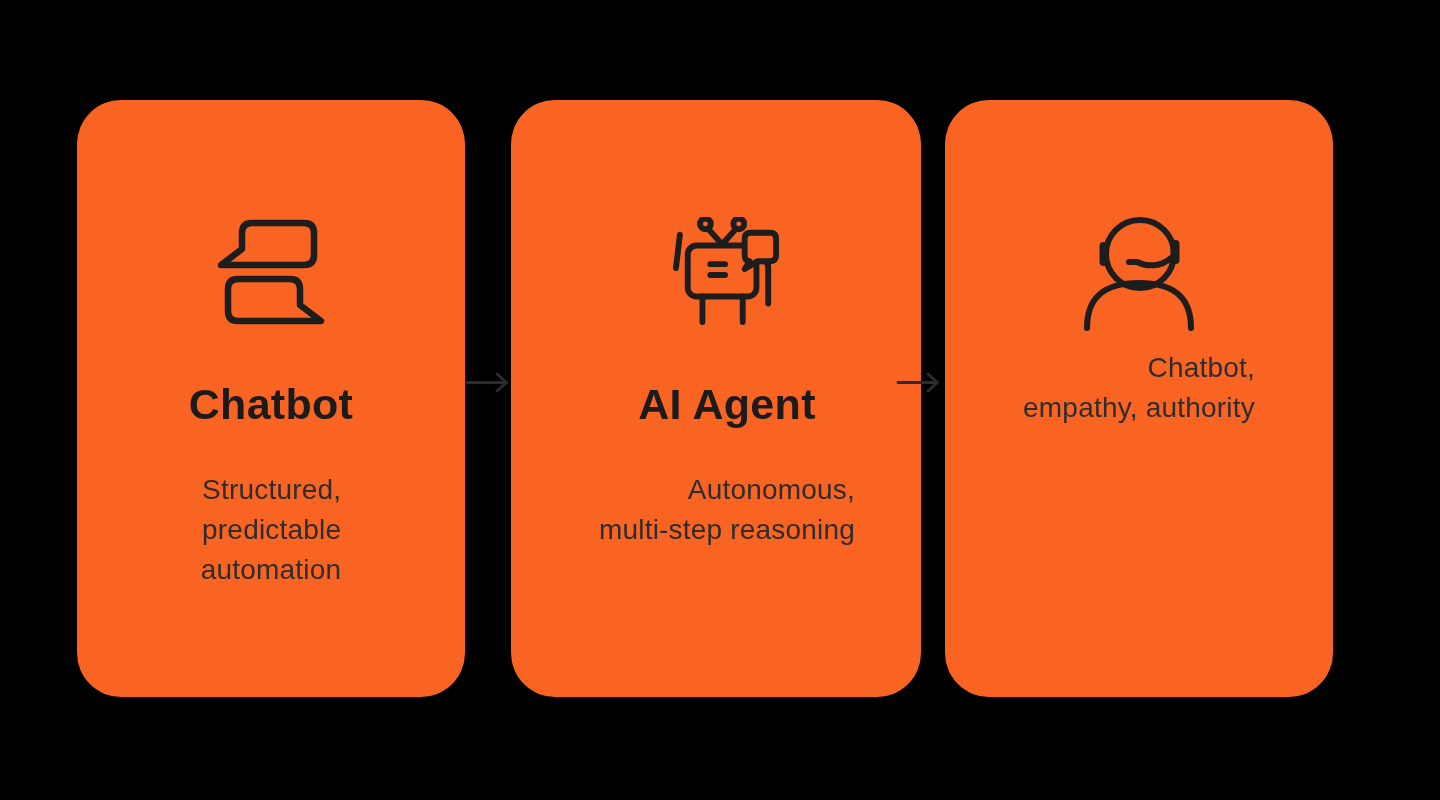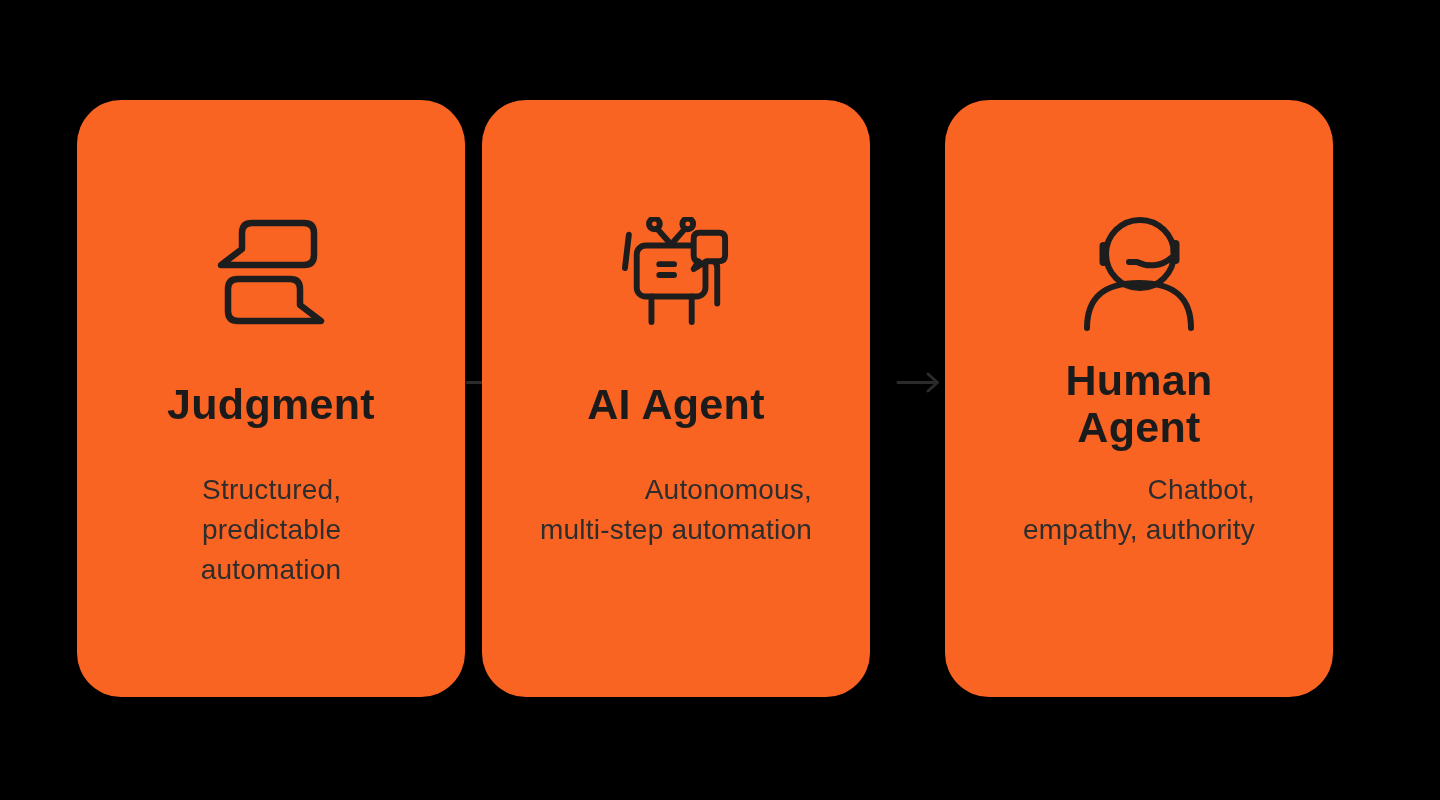--- a/index.html
+++ b/index.html
@@ -20,21 +20,21 @@
     top: 100px;
     width: 388px;
     height: 597px;
     border-radius: 44px;
     background: var(--card, #FA6423);
     display: flex;
     flex-direction: column;
     align-items: center;
   }
   .card-1 { left: 77px; }
-  .card-2 { left: 482px; }
+  .card-2 { left: 511px; padding-left: 22px; }
   .card-3 { left: 945px; }
   .icon-wrap {
     margin-top: 116px;
     height: 114px;
     display: flex;
     align-items: center;
     justify-content: center;
     color: var(--icon, #1D1D1D);
   }
   .card-title {
@@ -76,21 +76,21 @@
 
 <div class="canvas">
 
   <div class="card card-1">
     <div class="icon-wrap">
       <svg width="130" height="118" viewBox="0 0 130 118" fill="none" stroke="currentColor" stroke-width="6.5" stroke-linecap="round" stroke-linejoin="round">
         <path d="M 46 9 H 98 Q 108 9 108 19 V 41 Q 108 51 98 51 H 15 L 36 35 V 19 Q 36 9 46 9 Z"></path>
         <path d="M 32 65 H 84 Q 94 65 94 75 V 91 L 115 107 H 32 Q 22 107 22 97 V 75 Q 22 65 32 65 Z"></path>
       </svg>
     </div>
-    <div class="card-title">Judgment</div>
+    <div class="card-title">Chatbot</div>
     <div class="card-subtitle">Structured,
 predictable
 automation</div>
   </div>
 
   <div class="flow-arrow arrow-1">
     <svg width="47" height="25" viewBox="0 0 47 25" fill="none" stroke="currentColor" stroke-width="3" stroke-linecap="round" stroke-linejoin="round">
       <path d="M 2 12.5 H 41"></path>
       <path d="M 32 4 L 41.5 12.5 L 32 21"></path>
     </svg>
@@ -108,39 +108,37 @@
         <path d="M 85 43 H 89 Q 97 43 97 51 V 87"></path>
         <path d="M 30 80 V 106"></path>
         <path d="M 71 80 V 106"></path>
         <path d="M 38 47 H 53"></path>
         <path d="M 38 58 H 53"></path>
         <path class="bubble-fill" d="M 79 15 H 99 Q 105 15 105 21 V 38 Q 105 44 99 44 H 86 L 73 52 L 78 44 Q 73 44 73 38 V 21 Q 73 15 79 15 Z"></path>
       </svg>
     </div>
     <div class="card-title">AI Agent</div>
     <div class="card-subtitle">Autonomous,
-multi-step automation</div>
+multi-step reasoning</div>
   </div>
 
   <div class="flow-arrow arrow-2">
     <svg width="47" height="25" viewBox="0 0 47 25" fill="none" stroke="currentColor" stroke-width="3" stroke-linecap="round" stroke-linejoin="round">
       <path d="M 2 12.5 H 41"></path>
       <path d="M 32 4 L 41.5 12.5 L 32 21"></path>
     </svg>
   </div>
 
   <div class="card card-3">
     <div class="icon-wrap">
       <svg width="112" height="115" viewBox="0 0 112 115" fill="none" stroke="currentColor" stroke-width="6" stroke-linecap="round" stroke-linejoin="round">
         <circle cx="57" cy="38" r="34"></circle>
         <path d="M 4 112 C 4 84 18 67 56 67 C 94 67 108 84 108 112"></path>
         <rect x="16.5" y="26" width="9" height="24" rx="4" fill="currentColor" stroke="none"></rect>
         <rect x="87.5" y="24" width="9" height="24" rx="4" fill="currentColor" stroke="none"></rect>
         <path d="M 46 46 H 54 C 64 51 78 51 88 42"></path>
       </svg>
     </div>
-    <div class="card-title">Human
-Agent</div>
     <div class="card-subtitle">Chatbot,
 empathy, authority</div>
   </div>
 
 </div>
 
 </body></html>

